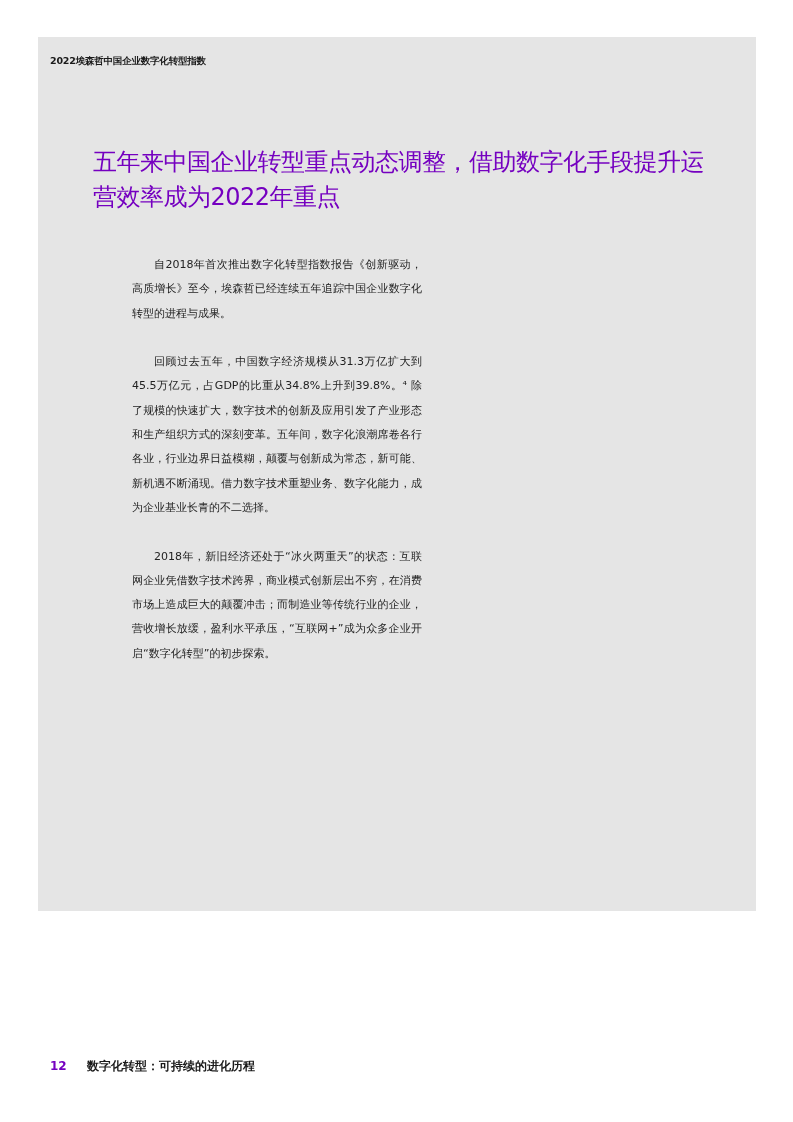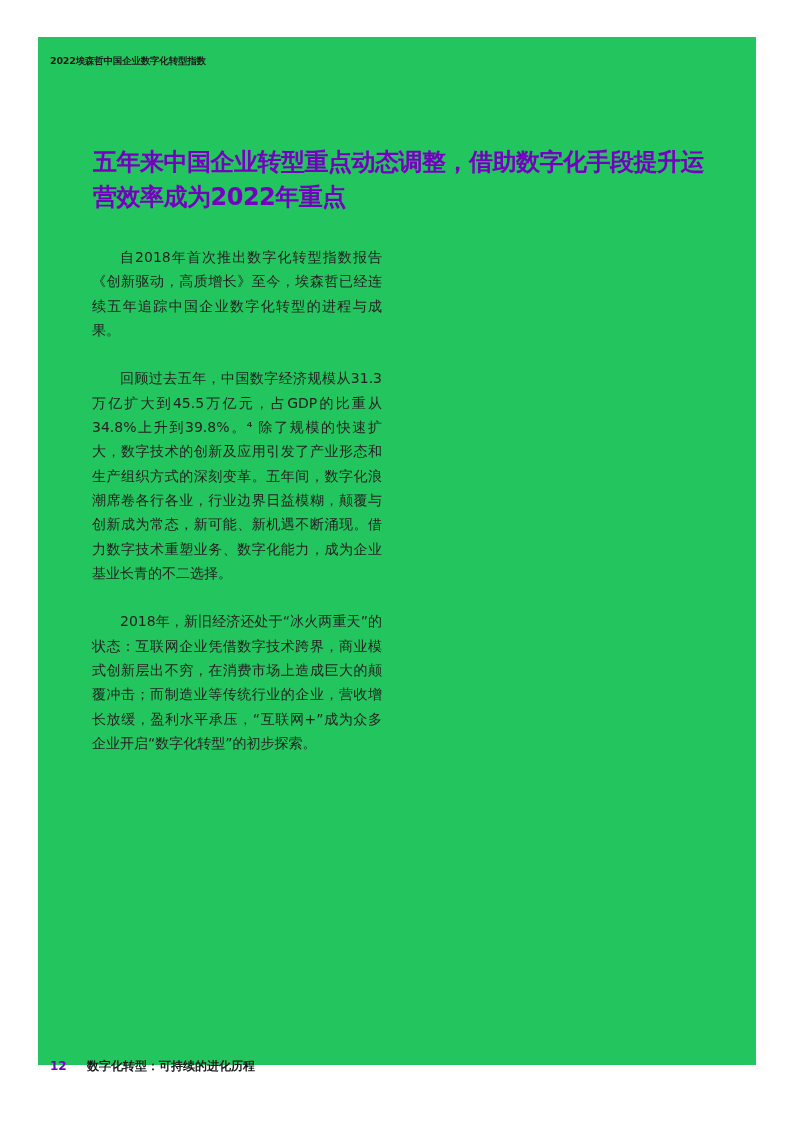--- a/index.html
+++ b/index.html
@@ -1,21 +1,21 @@
 <!DOCTYPE html>
 <html><head>
 <meta charset="utf-8">
 <style>
   html, body { margin:0; padding:0; background:#ffffff; }
   body { width:793px; height:1122px; position:relative; overflow:hidden;
          font-family:"DejaVu Sans","Liberation Sans",sans-serif; }
-  .page { position:absolute; left:38px; top:37px; width:718px; height:1028px; background:#22c55e; }
+  .page { position:absolute; left:38px; top:37px; width:718px; height:874px; background:#e5e5e5; }
   .running-head { position:absolute; left:12px; top:18px; font-size:9.5px; font-weight:bold; color:#1a1a1a; letter-spacing:-0.2px; }
-  .title { position:absolute; left:55px; top:108px; width:620px; font-size:24px; font-weight:bold; color:#7500C0; line-height:35px; letter-spacing:-0.5px; }
-  .col { position:absolute; top:208px; width:290px; font-size:14px; line-height:24.3px; color:#222; text-align:justify; }
+  .title { position:absolute; left:55px; top:108px; width:620px; font-size:24px; font-weight:normal; color:#7500C0; line-height:35px; letter-spacing:-0.5px; }
+  .col { position:absolute; top:216px; width:290px; font-size:11px; line-height:24.3px; color:#222; text-align:justify;margin-left:40px; }
   .col.left { left:54px; }
   .col.right { left:376px; }
   .col p { margin:0 0 24.3px 0; text-indent:2em; }
   .col p.cont { text-indent:0; }
   .footer { position:absolute; left:12px; top:1021px; font-size:12px; font-weight:bold; color:#1a1a1a; }
   .footer .pg { color:#7500C0; margin-right:16px; }
 </style>
 </head>
 <body>
 

